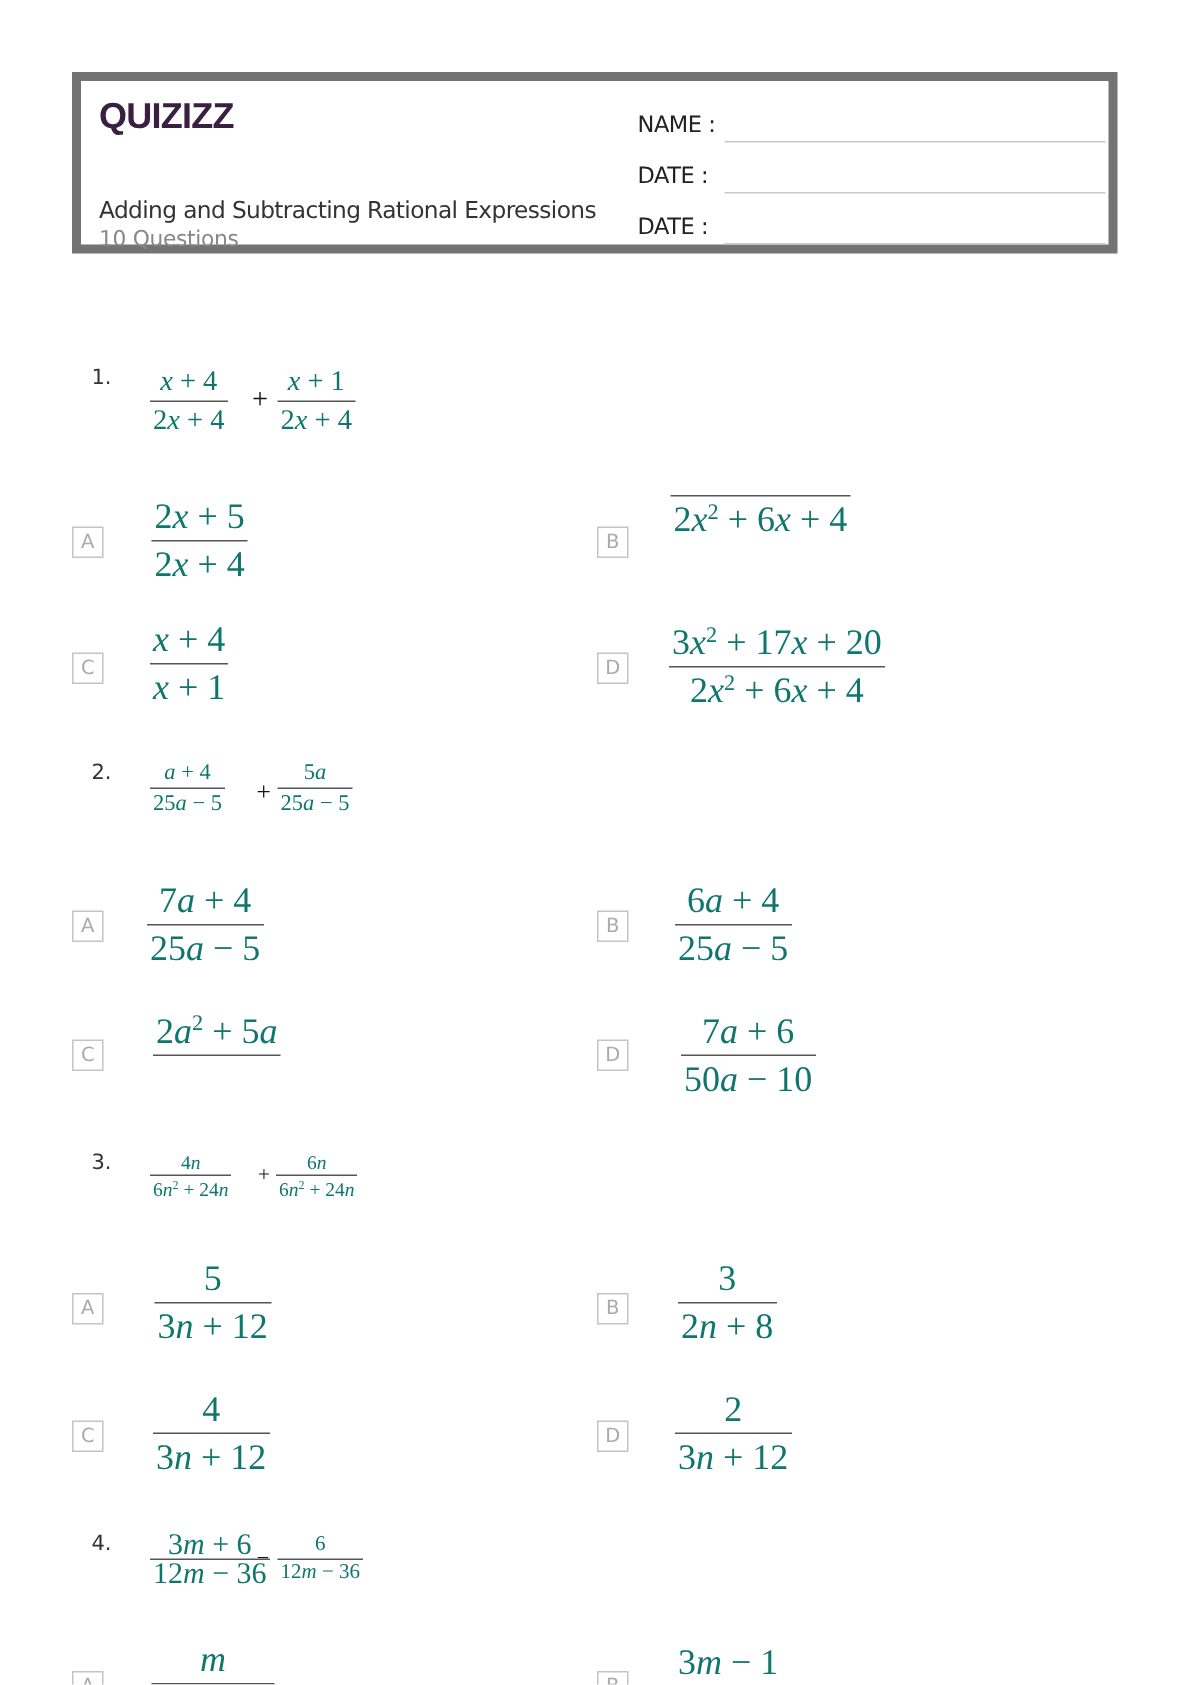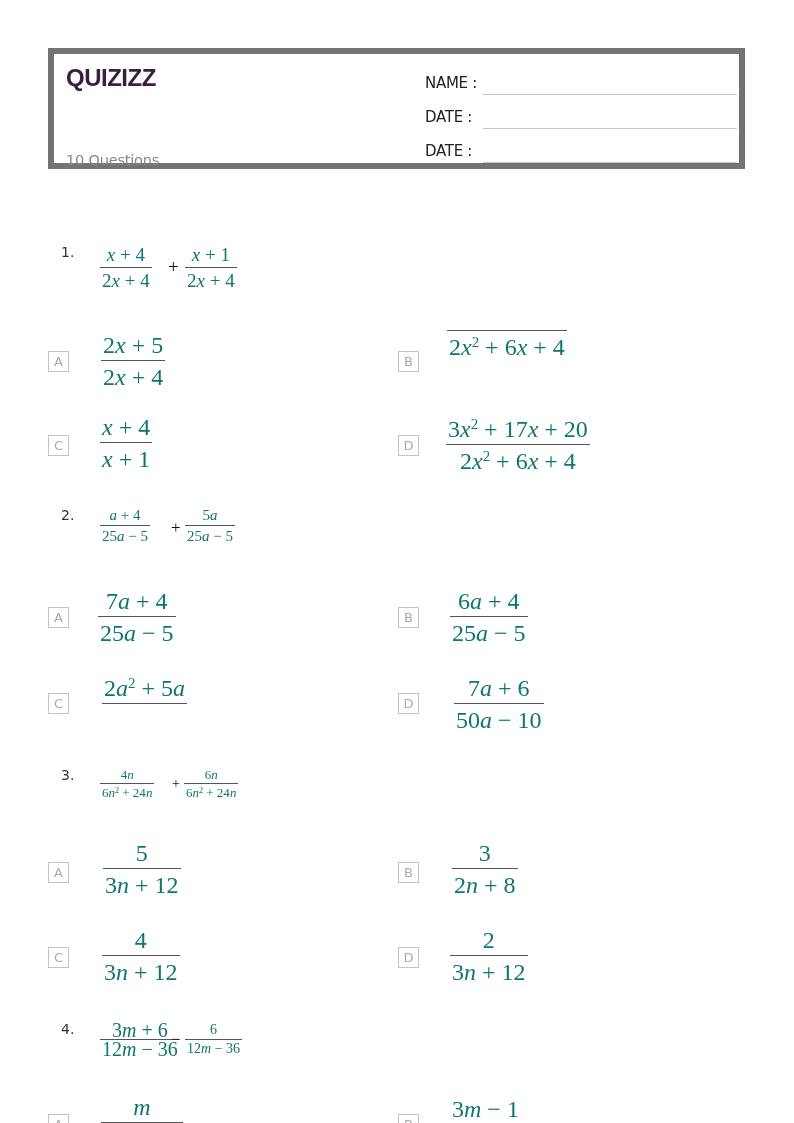--- a/index.html
+++ b/index.html
@@ -27,20 +27,21 @@
   .big .num { line-height:30px; }
   .big .den { line-height:32px; }
   sup { font-size:0.62em; vertical-align:0.55em; line-height:0; }
   .opt-box { position:absolute; width:21px; height:21px; border:1px solid #c4c4c4; box-sizing:border-box; color:#aaa; font-size:13px; text-align:center; line-height:19px; font-family:"DejaVu Sans", sans-serif; }
 </style>
 </head>
 <body>
 
 <div class="header-box">
   <div class="logo">QUIZIZZ</div>
+  <div class="ws-title">Adding and Subtracting Rational Expressions</div>
   <div class="ws-count">10 Questions</div>
   <div class="field" style="top:20px">NAME :</div>
   <div class="field-line" style="top:40px"></div>
   <div class="field" style="top:54px">DATE :</div>
   <div class="field-line" style="top:74px"></div>
   <div class="field" style="top:88px">DATE  :</div>
   <div class="field-line" style="top:108px"></div>
 </div>
 
 <div class="qnum" style="top:244px">1.</div>

